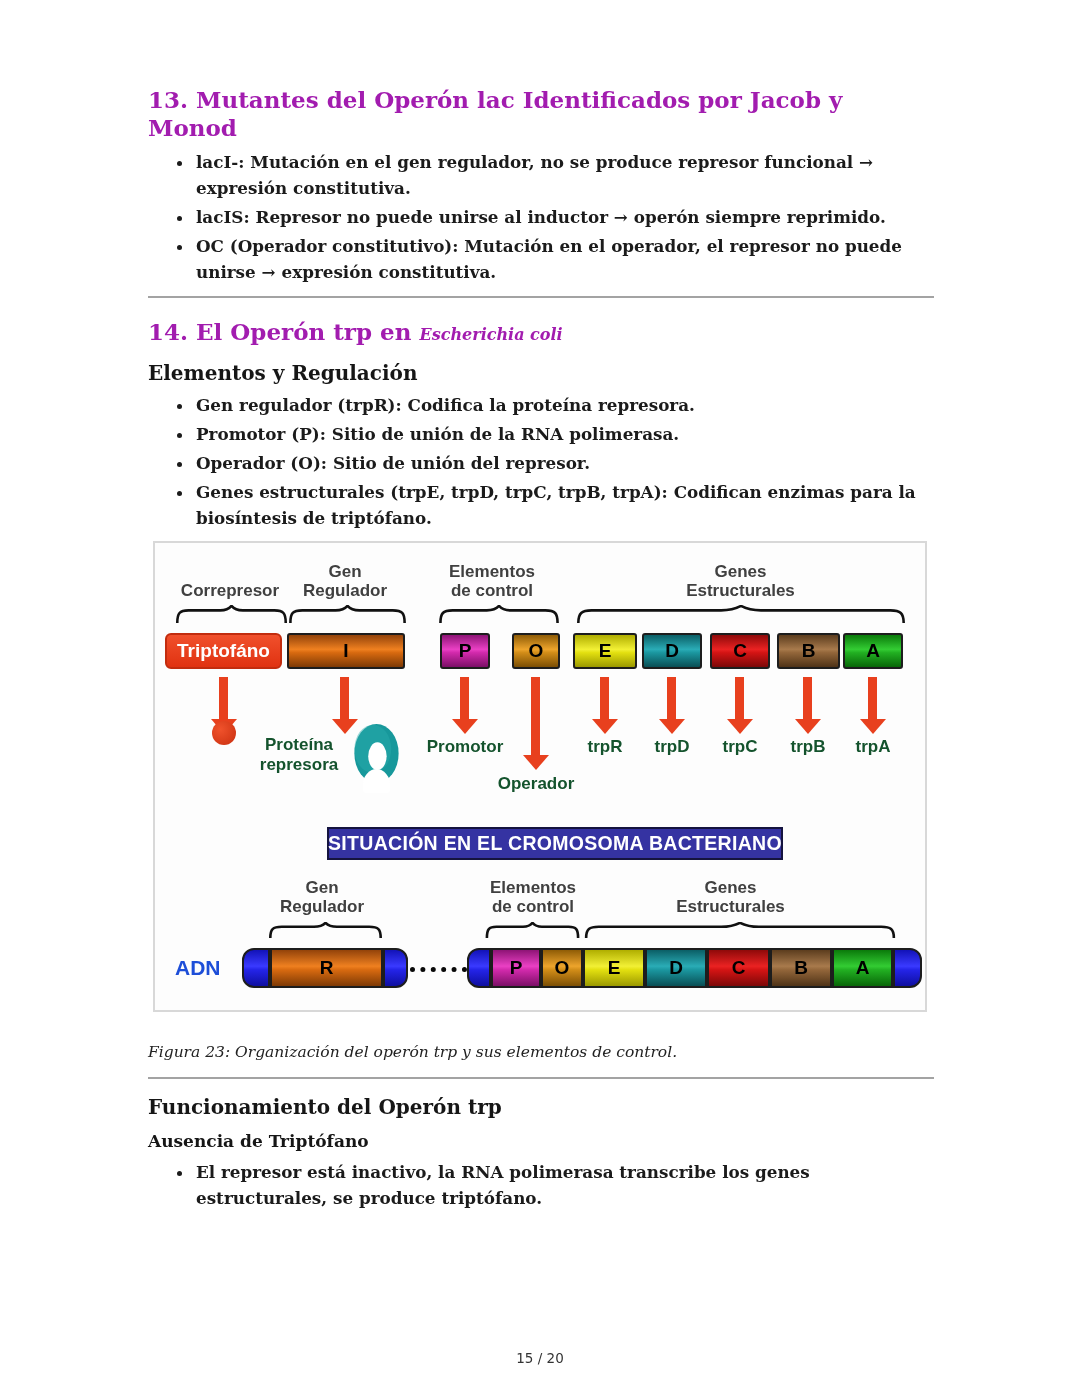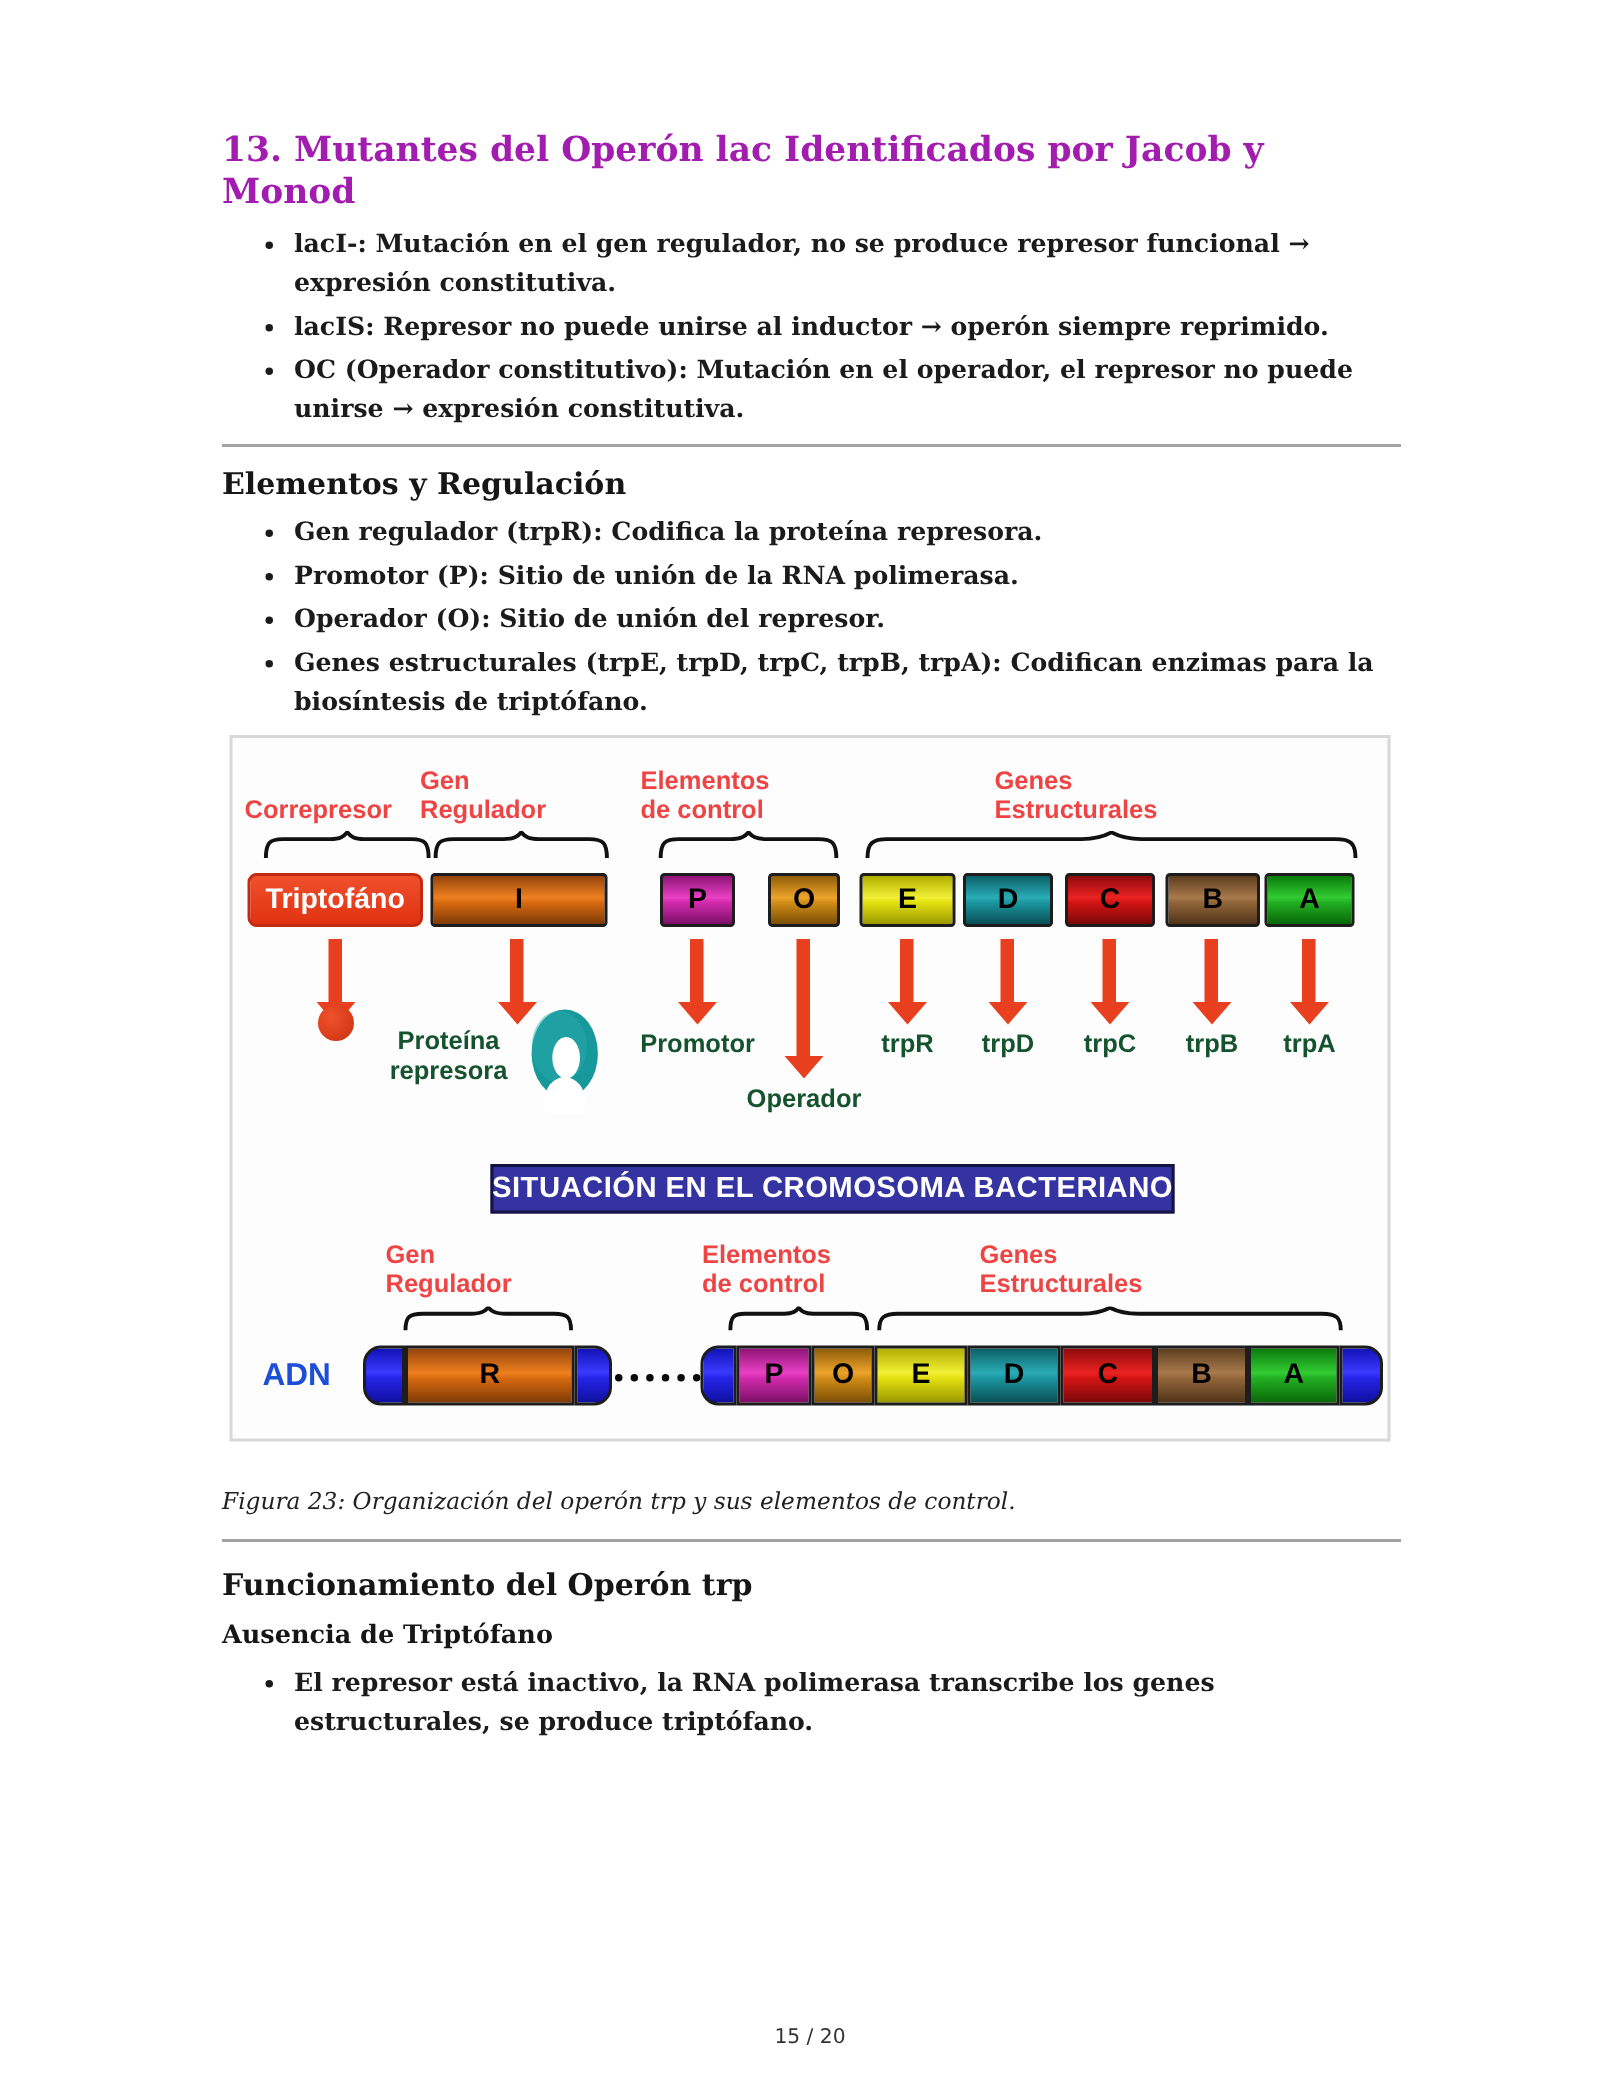--- a/index.html
+++ b/index.html
@@ -24,21 +24,21 @@
 
   
   .figure {
     position:relative; width:770px; height:467px;
     margin:10px 0 0 5px; background:#fdfdfd;
     border:2px solid #d8d8d8; box-sizing:content-box;
     font-family:"Liberation Sans","DejaVu Sans",sans-serif;
   }
   .g-label {
     position:absolute; font-weight:bold; font-size:17px; line-height:19px;
-    white-space:pre-line; color:#ef4444;
+    text-align:center; white-space:pre-line; color:#404040;
   }
   .brace { position:absolute; height:18px; }
   .brace svg { display:block; width:100%; height:100%; }
 
   .gbox {
     position:absolute; top:90px; height:36px; box-sizing:border-box;
     border:2px solid #1d1d1d; border-radius:3px;
     display:flex; align-items:center; justify-content:center;
     font-weight:bold; font-size:19px; color:#000;
   }
@@ -95,20 +95,21 @@
 
   <h2 class="doc-h2" id="s13-title">13. Mutantes del Operón lac Identificados por Jacob y Monod</h2>
   <ul class="doc-list">
     <li><b>lacI-:</b> <span>Mutación en el gen regulador, no se produce represor funcional → expresión constitutiva.</span></li>
     <li><b>lacIS:</b> <span>Represor no puede unirse al inductor → operón siempre reprimido.</span></li>
     <li><b>OC (Operador constitutivo):</b> <span>Mutación en el operador, el represor no puede unirse → expresión constitutiva.</span></li>
   </ul>
 
   <hr class="rule">
 
+  <h2 class="doc-h2" id="s14-title"><span>14. El Operón trp en</span> <span class="italic-small">Escherichia coli</span></h2>
   <h3 class="doc-h3">Elementos y Regulación</h3>
   <ul class="doc-list">
     <li><b>Gen regulador (trpR):</b> <span>Codifica la proteína represora.</span></li>
     <li><b>Promotor (P):</b> <span>Sitio de unión de la RNA polimerasa.</span></li>
     <li><b>Operador (O):</b> <span>Sitio de unión del represor.</span></li>
     <li><b>Genes estructurales (trpE, trpD, trpC, trpB, trpA):</b> <span>Codifican enzimas para la biosíntesis de triptófano.</span></li>
   </ul>
 
   <div class="figure">
 

